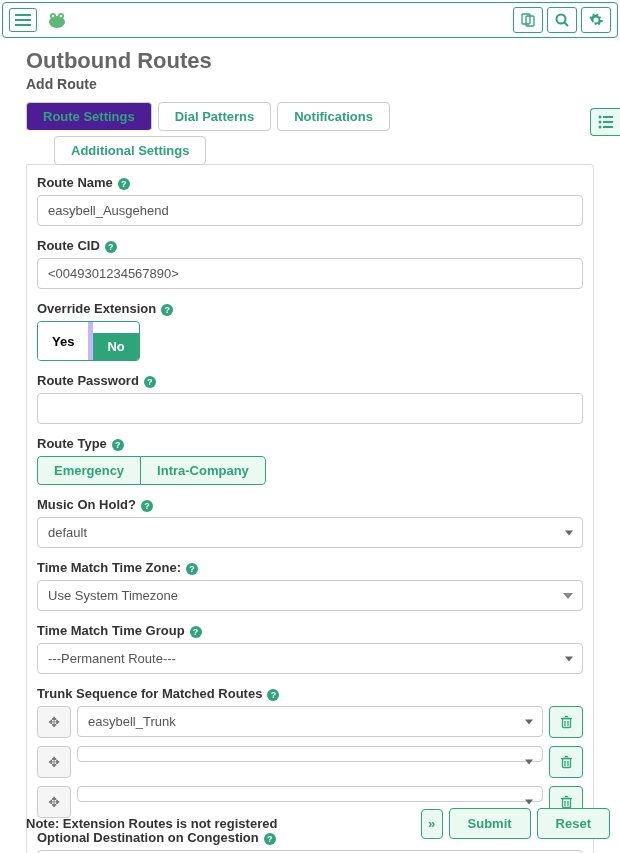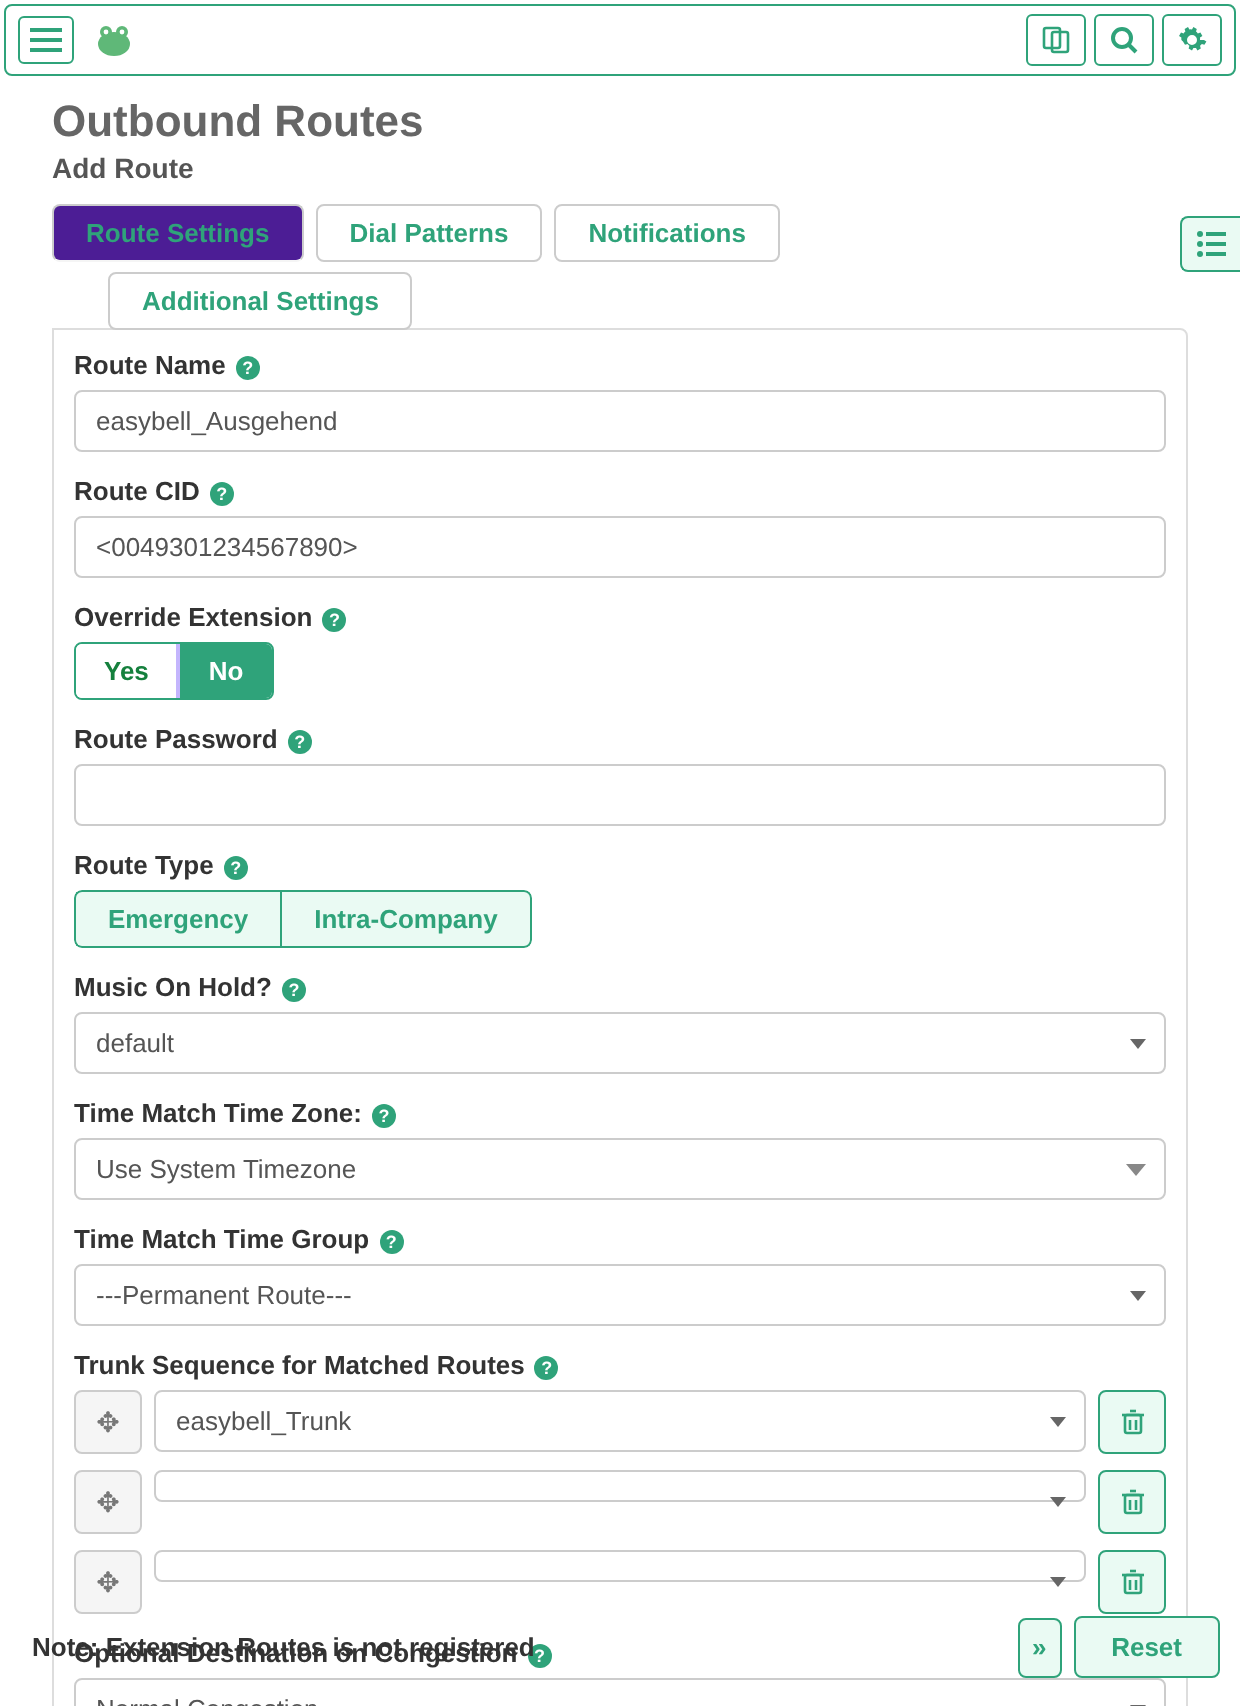--- a/index.html
+++ b/index.html
@@ -19,35 +19,35 @@
 .tab.active { background: #4c1d95; border-bottom-color: #f5f5f5; }
 .tab-row2 { margin-top: 5px; padding-left: 28px; }
 .side-list-btn { position: absolute; right: 0; top: 108px; width: 30px; height: 28px; border: 1px solid #2fa37a; border-left-width: 1px; border-right: none; border-radius: 4px 0 0 4px; background: #eafaf3; display: flex; align-items: center; justify-content: center; color: #2fa37a; cursor: pointer; }
 .form-panel { border: 1px solid #ddd; border-radius: 0 4px 4px 4px; padding: 10px 10px 70px 10px; margin-top: -1px; background: #fff; }
 .field { margin-bottom: 12px; }
 .field-label { font-weight: 700; font-size: 13px; color: #333; margin-bottom: 5px; display: flex; align-items: flex-end; gap: 5px; }
 .help-icon { width: 12px; height: 12px; border-radius: 50%; background: #2fa37a; color: #fff; font-size: 9px; font-weight: 700; display: inline-flex; align-items: center; justify-content: center; cursor: pointer; }
 .text-input, .select-input { width: 100%; padding: 7px 10px; border: 1px solid #ccc; border-radius: 4px; font-size: 13px; background: #fff; color: #555; }
 .text-input::placeholder { color: #999; }
 .btn-group { display: flex; border: 1px solid #2fa37a; border-radius: 4px; overflow: hidden; width: fit-content; }
-.btn-toggle { padding: 6px 14px; background: #fff; color: #15803d; font-weight: 600; font-size: 13px; cursor: pointer; border: none; border-right: 2px solid #c4b5fd; }
-.btn-toggle:last-child { border-right: none; }
+.btn-toggle { padding: 6px 14px; background: #fff; color: #000000; font-weight: 600; font-size: 13px; cursor: pointer; border: none; border-right: 5px solid #c4b5fd; }
+.btn-toggle:last-child { border-right: none; margin-top: 11px; }
 .btn-toggle.selected { background: #2fa37a; color: #fff; }
 .btn-group2 { display: flex; gap: 0; border-radius: 4px; overflow: hidden; width: fit-content; }
 .btn-option { padding: 6px 16px; background: #eafaf3; color: #2fa37a; font-weight: 600; font-size: 13px; cursor: pointer; border: 1px solid #2fa37a; }
 .btn-option:first-child { border-radius: 4px 0 0 4px; border-right: none; padding-left: 16px; }
 .btn-option:last-child { border-radius: 0 4px 4px 0; }
 .select-wrap { position: relative; }
 .select-wrap::after { content: ""; position: absolute; right: 10px; top: 50%; transform: translateY(-50%); border-left: 4px solid transparent; border-right: 4px solid transparent; border-top: 5px solid #666; pointer-events: none; }
 .select-wrap.caret::after { border-top: 6px solid #888; border-left: 5px solid transparent; border-right: 5px solid transparent; }
 .trunk-row { display: flex; gap: 6px; margin-bottom: 8px; }
 .drag-handle { width: 34px; height: 32px; border: 1px solid #ccc; border-radius: 4px; display: flex; align-items: center; justify-content: center; cursor: move; background: #f5f5f5; color: #777; font-size: 14px; }
 .trunk-select { flex: 1; }
 .trash-btn { width: 34px; height: 32px; border: 1px solid #2fa37a; border-radius: 4px; display: flex; align-items: center; justify-content: center; cursor: pointer; background: #eafaf3; color: #2fa37a; }
-.footer-note { position: fixed; bottom: 22px; left: 16px; font-size: 13px; font-weight: 700; color: #333; }
+.footer-note { position: fixed; bottom: 22px; left: 26px; font-size: 13px; font-weight: 700; color: #333; }
 .footer-buttons { position: fixed; bottom: 14px; right: 10px; display: flex; gap: 6px; align-items: center; }
 .expand-btn { width: 22px; height: 30px; border: 1px solid #2fa37a; border-radius: 4px; background: #eafaf3; color: #2fa37a; display: flex; align-items: center; justify-content: center; cursor: pointer; font-weight: 700; }
 .action-btn { padding: 7px 18px; border: 1px solid #2fa37a; border-radius: 4px; background: #eafaf3; color: #2fa37a; font-weight: 700; font-size: 13px; cursor: pointer; }
 </style>
 </head>
 <body>
 
 <div class="topbar">
   <div class="topbar-left">
     <div class="hamburger">
@@ -252,14 +252,15 @@
           <div class="select-input">Normal Congestion</div>
         </div>
     </div>
 
   </div>
 </div>
 
 <div class="footer-note">Note: Extension Routes is not registered</div>
 <div class="footer-buttons">
   <div class="expand-btn">»</div>
+  <button class="action-btn">Submit</button>
   <button class="action-btn">Reset</button>
 </div>
 
 </body></html>

